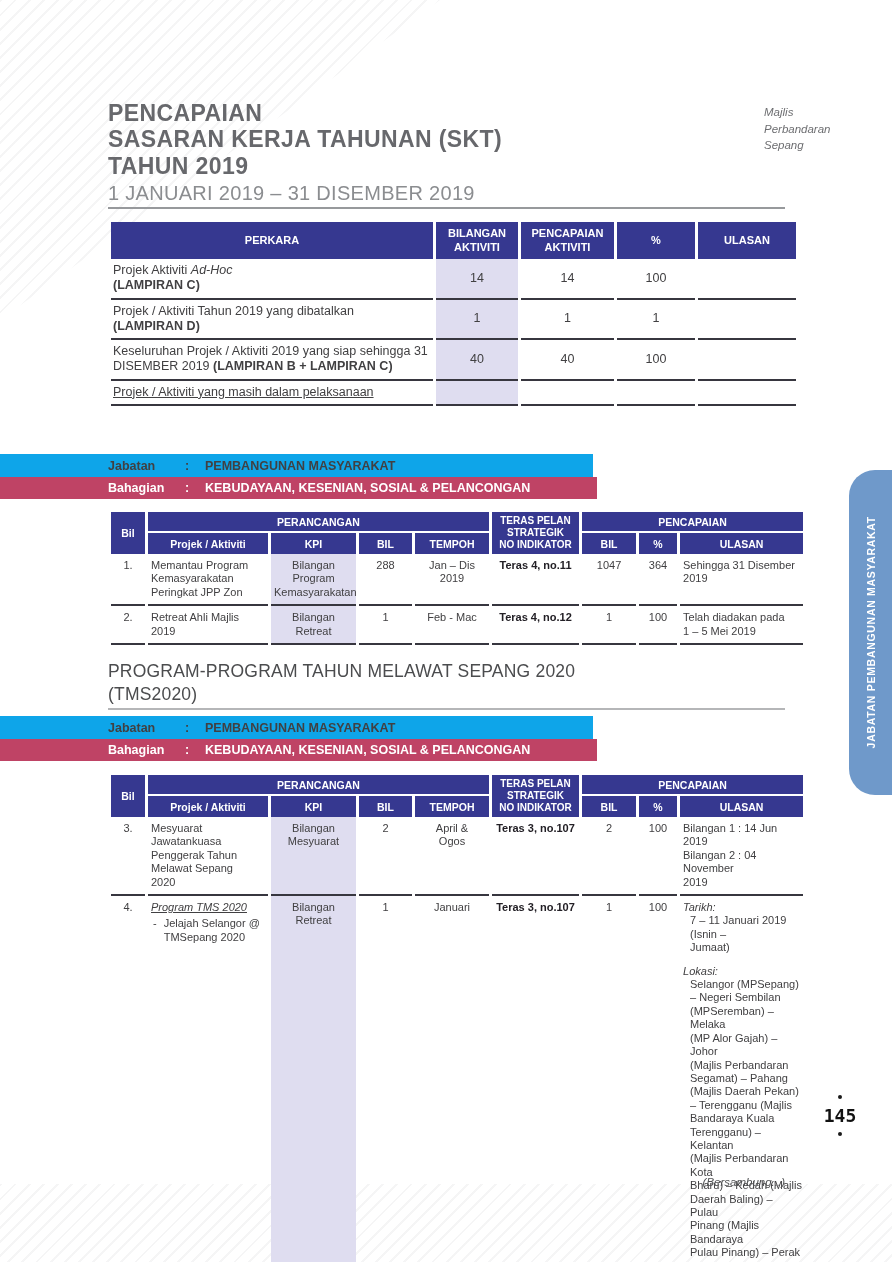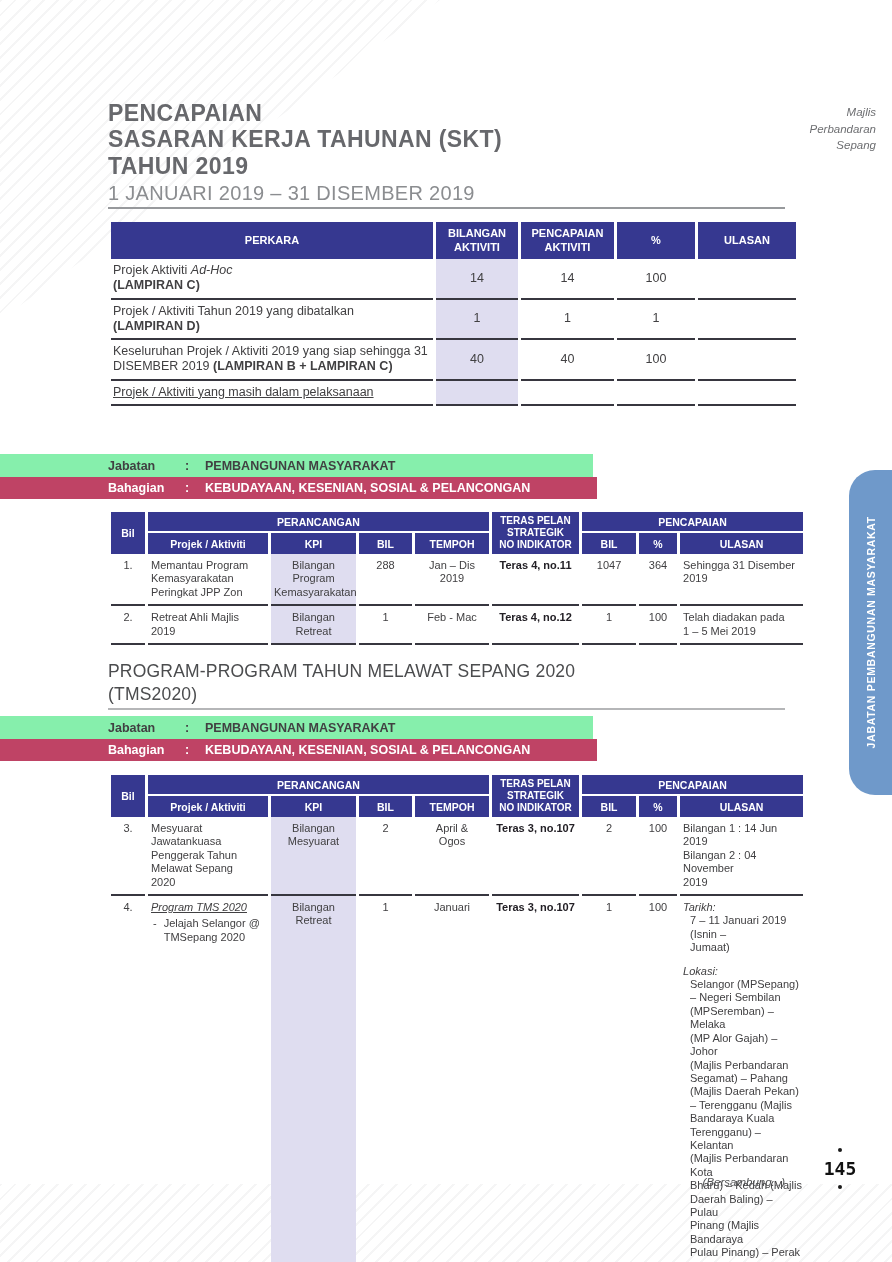--- a/index.html
+++ b/index.html
@@ -6,38 +6,38 @@
   body{
     width:892px;height:1262px;position:relative;background:#ffffff;
     font-family:"Liberation Sans", sans-serif;color:#414042;overflow:hidden;
   }
   .pre{white-space:pre-line;}
   .stripes{position:absolute;pointer-events:none;
     background:repeating-linear-gradient(135deg, rgba(130,130,135,0.08) 0 2px, transparent 2px 10px);}
   .stripes-tl{left:0;top:0;width:440px;height:320px;clip-path:polygon(0 0,100% 0,0 100%);}
   .stripes-bottom{left:0;bottom:0;width:892px;height:78px;}
 
-  .brand{position:absolute;top:104px;right:16px;width:112px;text-align:right;
+  .brand{position:absolute;top:104px;right:16px;width:112px;text-align:left;
     font-style:italic;font-size:11.5px;line-height:1.45;color:#6d6e71;}
 
   .title{position:absolute;left:108px;top:100px;margin:0;font-size:23px;font-weight:bold;
     color:#67686c;line-height:1.15;letter-spacing:0.4px;}
   .subtitle{position:absolute;left:108px;top:182px;font-size:20px;color:#8b8d90;letter-spacing:0.3px;}
   .rule{position:absolute;left:108px;width:677px;background:#97999c;height:2px;}
   .rule-title{top:207px;}
   .rule-section{top:708px;background:#b5b6b8;}
 
   .section-heading{position:absolute;left:108px;top:660px;width:600px;font-size:17.5px;
     color:#4b4c4e;line-height:1.33;letter-spacing:0.2px;}
 
   
   .banner{position:absolute;left:0;}
   .banner-1{top:454px;} .banner-2{top:716px;}
   .bar{display:flex;align-items:center;font-size:12.5px;font-weight:bold;}
-  .bar-light{width:593px;height:23px;background:#86efac;color:#414042;}
+  .bar-light{width:593px;height:23px;background:#0ea5e9;color:#414042;}
   .bar-dark{width:597px;height:22px;background:#bf4365;color:#ffffff;}
   .bar-label{display:inline-block;width:77px;margin-left:108px;}
   .bar-colon{display:inline-block;width:20px;}
 
   
   table.doc{position:absolute;left:108px;width:677px;border-collapse:separate;
     border-spacing:3px 0;table-layout:fixed;}
   table.doc th{background:#363890;color:#fff;font-weight:bold;text-align:center;
     vertical-align:middle;}
   table.doc td{border-bottom:2px solid #37363f;}
@@ -68,21 +68,21 @@
   .projek-title{font-style:italic;text-decoration:underline;margin-bottom:3px;}
   .projek-sub{display:flex;gap:7px;padding-left:2px;}
   .projek-sub .dash{flex:0 0 auto;}
   .ul-label{font-style:italic;}
   .ul-label.lokasi{margin-top:10px;}
   .ul-text{padding-left:7px;}
 
   .bersambung{position:absolute;left:108px;top:1176px;width:677px;text-align:right;
     font-style:italic;font-size:11.5px;color:#4f5052;}
 
-  .pagenum-block{position:absolute;left:818px;top:1148px;width:44px;text-align:center;}
+  .pagenum-block{position:absolute;left:818px;top:1095px;width:44px;text-align:center;}
   .pagenum-block .dot{width:4px;height:4px;border-radius:50%;background:#1a1a1a;margin:0 auto;}
   .pagenum{font-family:"DejaVu Sans Mono", monospace;font-weight:bold;font-size:18px;
     color:#111111;margin:6px 0;}
 
   .side-tab{position:absolute;right:0;top:470px;width:43px;height:325px;background:#6f99ca;
     border-radius:26px 0 0 26px;display:flex;align-items:center;justify-content:center;}
   .side-tab-text{writing-mode:vertical-rl;transform:rotate(180deg);color:#ffffff;
     font-weight:bold;font-size:10.5px;letter-spacing:0.7px;white-space:nowrap;}
 </style>
 </head>

